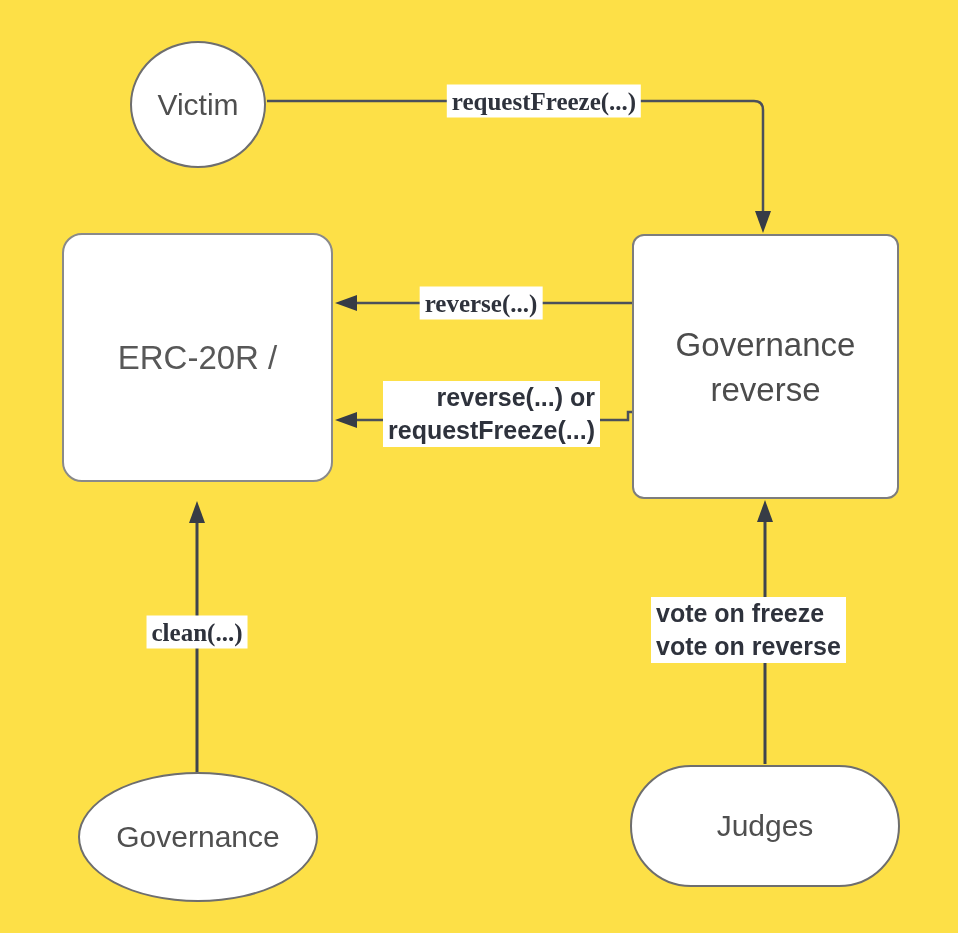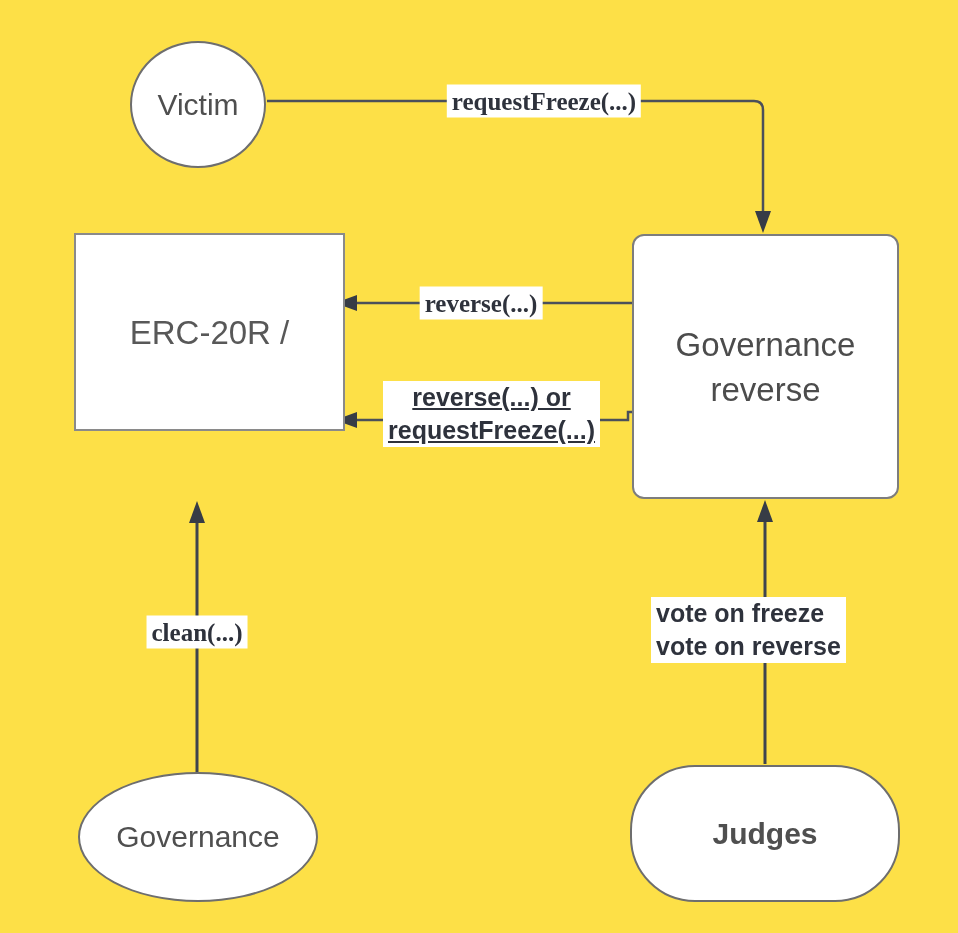--- a/index.html
+++ b/index.html
@@ -34,69 +34,67 @@
   .node .node-label { display: block; }
   .node-victim {
     left: 130px; top: 41px;
     width: 136px; height: 127px;
     border-radius: 50%;
     font-size: 30px;
     border-color: #6e6e6e;
   }
   .node-erc {
     left: 62px; top: 233px;
-    width: 271px; height: 198px;
-    border-radius: 0;
+    width: 271px; height: 249px;
+    border-radius: 20px;
     font-size: 33px;
     line-height: 45px;
     color: #585858;
     border-color: #8a8a8a;
-    margin-left: 12px;
   }
   .node-gov-contract {
     left: 632px; top: 234px;
     width: 267px; height: 265px;
     border-radius: 12px;
     font-size: 33px;
     line-height: 45px;
     color: #4c4c4c;
     border-color: #7d7d7d;
   }
   .node-governance {
     left: 78px; top: 772px;
     width: 240px; height: 130px;
     border-radius: 50%;
     font-size: 30px;
     border-color: #6e6e6e;
   }
   .node-judges {
     left: 630px; top: 765px;
-    width: 270px; height: 137px;
+    width: 270px; height: 122px;
     border-radius: 65px;
     font-size: 30px;
     border-color: #6e6e6e;
-    font-weight: bold;
   }
   .edge-label {
     position: absolute;
     font-weight: bold;
     font-size: 25px;
     line-height: 33px;
     color: #2e323c;
     background: #ffffff;
     padding: 0 5px;
     white-space: nowrap;
   }
   .edge-label.centered {
     transform: translate(-50%, -50%);
     font-family: Liberation Serif, serif;
   }
   .label-request-freeze { left: 544px; top: 101px; }
   .label-freeze { left: 481px; top: 303px; }
-  .label-reverse { left: 383px; top: 381px; text-align: center; text-decoration: underline; }
+  .label-reverse { left: 383px; top: 381px; text-align: right; }
   .label-clean { left: 197px; top: 632px; }
   .label-vote { left: 651px; top: 597px; text-align: left; }
 </style>
 </head>
 <body>
 
 <div class="canvas">
 
   <svg class="connectors" viewBox="0 0 958 933" xmlns="http://www.w3.org/2000/svg">
 

